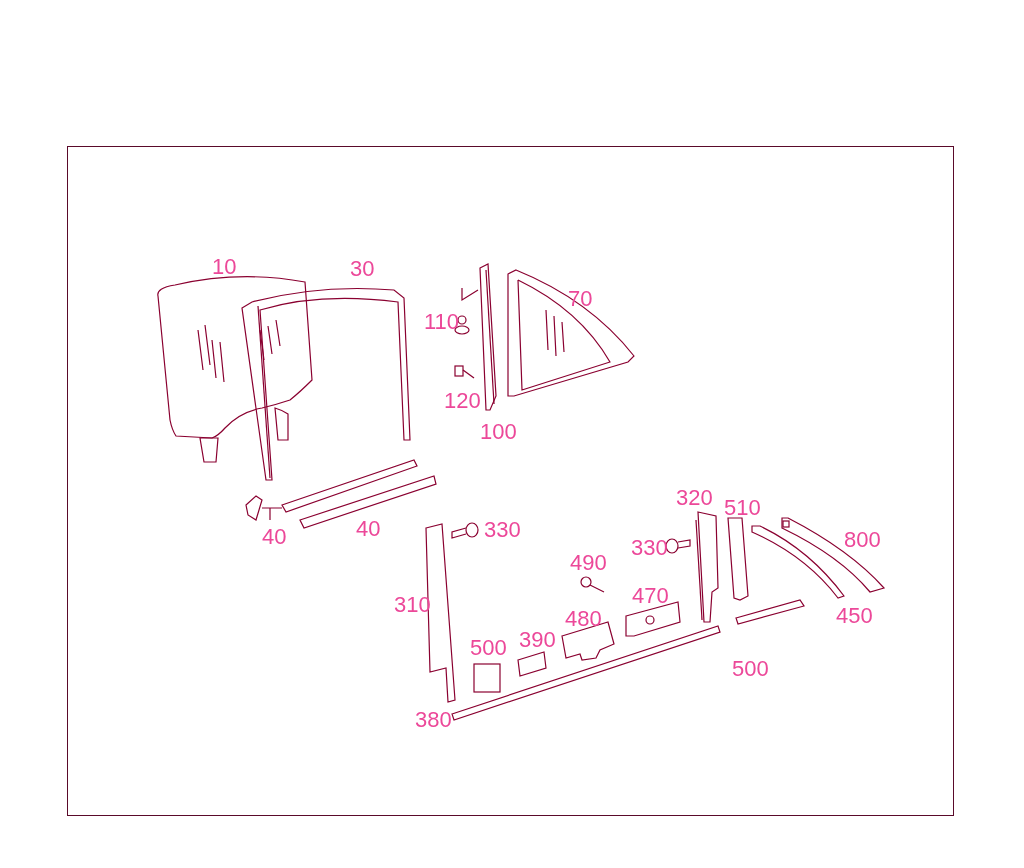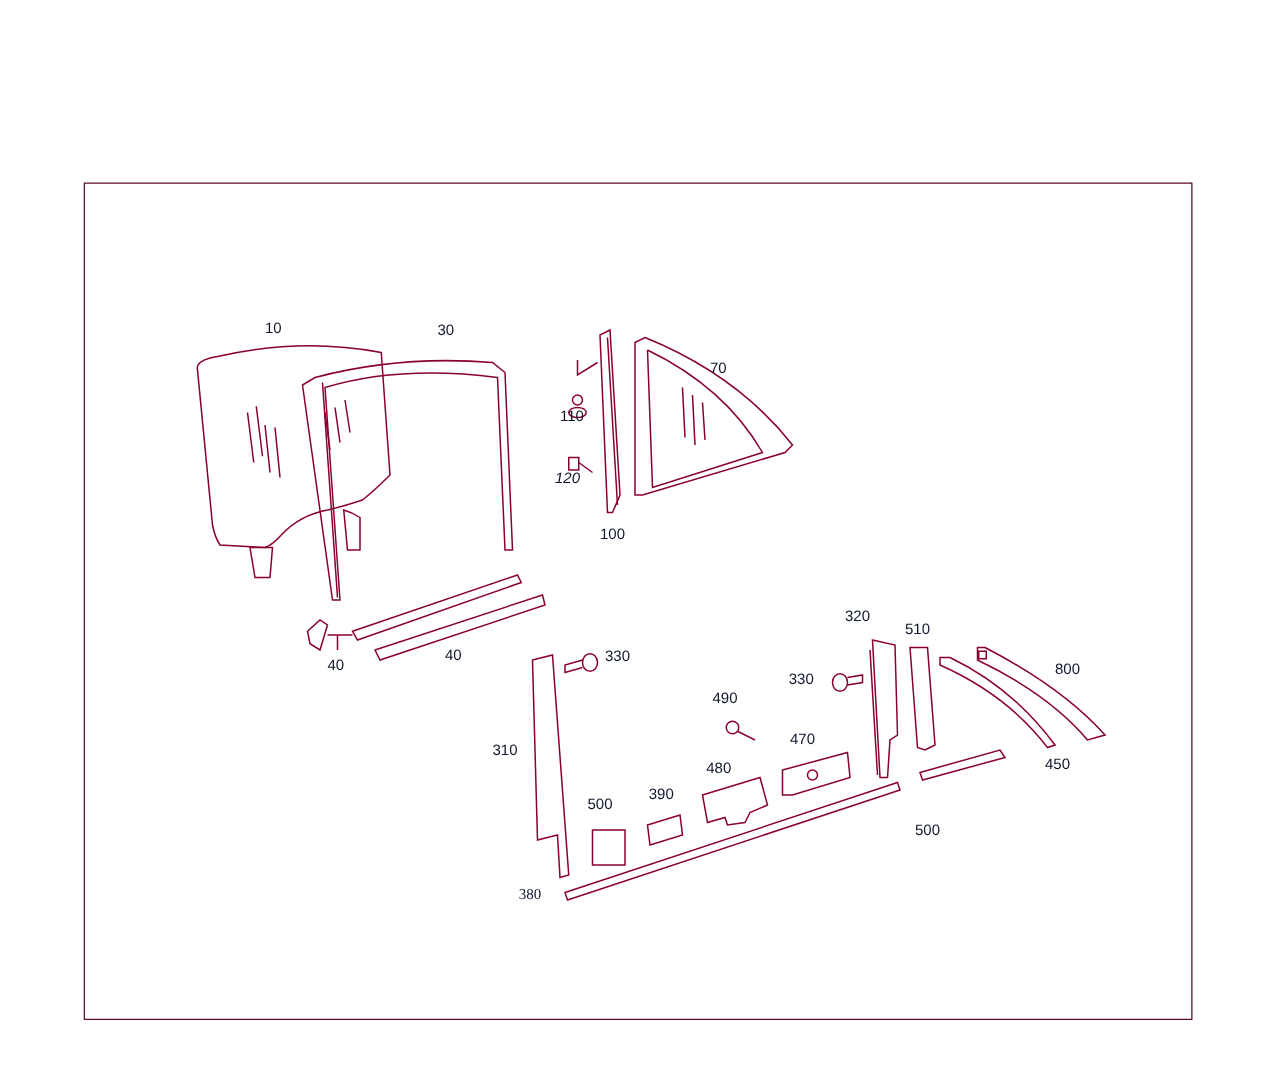--- a/index.html
+++ b/index.html
@@ -1,21 +1,21 @@
 <!DOCTYPE html>
 <html><head>
 <meta charset="utf-8">
 <style>
   html, body { margin:0; padding:0; background:#ffffff; }
   body { width:1024px; height:868px; position:relative; overflow:hidden;
          font-family:"Liberation Sans", sans-serif; }
   #frame { position:absolute; left:67px; top:146px; width:887px; height:670px;
            border:1.5px solid #5a0a2a; box-sizing:border-box; }
   svg#parts { position:absolute; left:0; top:0; }
-  .lbl { position:absolute; font-size:12px; color:#0f172a; line-height:1; white-space:nowrap; }
+  .lbl { position:absolute; font-size:22px; color:#ec4899; line-height:1; white-space:nowrap; }
 </style>
 </head>
 <body>
 
 <div id="frame"></div>
 
 <svg id="parts" width="1024" height="868" fill="none" stroke="#8a0030" stroke-width="1.2">
 
   <g>
     <path d="M158 296 Q156 288 175 285 Q240 270 305 282 L312 380 Q300 392 290 400 Q275 405 262 408 Q240 412 225 428 Q218 436 212 438 L176 436 Q172 430 170 420 Z"></path>
@@ -124,27 +124,27 @@
     <rect x="783" y="521" width="6" height="6"></rect>
   </g>
 </svg>
 
 <span class="lbl" style="left:212px;top:256px;">10</span>
 <span class="lbl" style="left:350px;top:258px;">30</span>
 <span class="lbl" style="left:262px;top:526px;">40</span>
 <span class="lbl" style="left:356px;top:518px;">40</span>
 <span class="lbl" style="left:568px;top:288px;">70</span>
 <span class="lbl" style="left:480px;top:421px;">100</span>
-<span class="lbl" style="left:448px;top:311px;margin-top:16px;">110</span>
-<span class="lbl" style="left:444px;top:376px;font-style:italic;">120</span>
+<span class="lbl" style="left:424px;top:311px;">110</span>
+<span class="lbl" style="left:444px;top:390px;">120</span>
 <span class="lbl" style="left:394px;top:594px;">310</span>
 <span class="lbl" style="left:676px;top:487px;">320</span>
 <span class="lbl" style="left:484px;top:519px;">330</span>
 <span class="lbl" style="left:631px;top:537px;">330</span>
-<span class="lbl" style="left:415px;top:709px;font-family:Liberation Serif, serif;">380</span>
+<span class="lbl" style="left:415px;top:709px;">380</span>
 <span class="lbl" style="left:519px;top:629px;">390</span>
 <span class="lbl" style="left:470px;top:637px;">500</span>
 <span class="lbl" style="left:836px;top:605px;">450</span>
 <span class="lbl" style="left:844px;top:529px;">800</span>
 <span class="lbl" style="left:632px;top:585px;">470</span>
 <span class="lbl" style="left:565px;top:608px;">480</span>
 <span class="lbl" style="left:570px;top:552px;">490</span>
 <span class="lbl" style="left:732px;top:626px;margin-top:32px;">500</span>
 <span class="lbl" style="left:724px;top:497px;text-align:center;">510</span>
 

